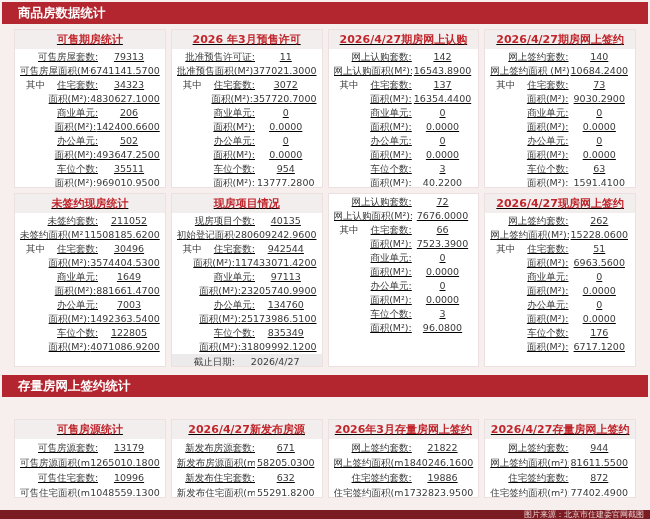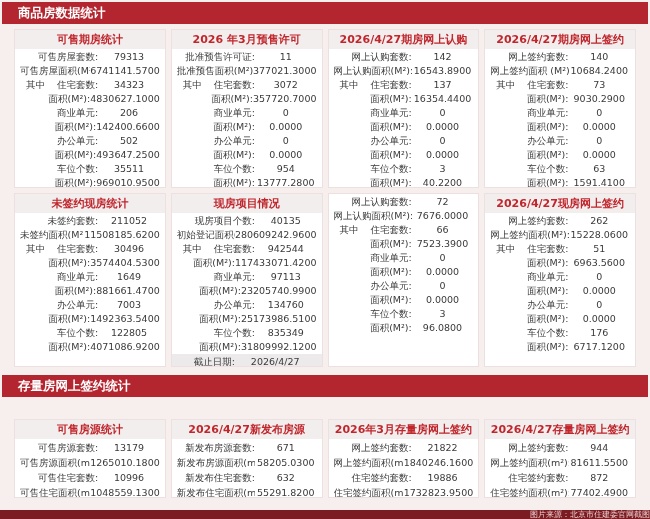--- a/index.html
+++ b/index.html
@@ -21,20 +21,21 @@
     color: #ffffff;
     font-weight: bold;
     font-size: 12.5px;
     white-space: nowrap;
   }
   .panels {
     display: flex;
     gap: 5px;
     padding: 0 14px;
     align-items: stretch;
+    text-decoration: underline;
   }
   .panels.row1 { margin-top: 5px; }
   .panels.row2 { margin-top: 5px; }
   .panels.row3 { margin-top: 22px; }
   .panels.row1 .panel { height: 159px; }
   .panels.row2 .panel { height: 174px; }
   .panels.row3 .panel { height: 79px; }
   .bar2 { margin-top: 8px; }
   .bar3 { margin-top: 20px; }
   .panel {
@@ -83,20 +84,21 @@
   .panel-footer .ffv { margin-left: 16px; }
   .credit-bar {
     position: absolute;
     left: 0; right: 0; bottom: 0;
     height: 9px;
     background: #7b1b22;
     color: #ecd2d2;
     font-size: 8px;
     line-height: 9px;
     text-align: right;
+    padding-right: 6px;
     white-space: nowrap;
   }
 </style>
 </head>
 <body>
 
 <div class="section-bar">
   <span>商品房数据统计</span>
 </div>
 

